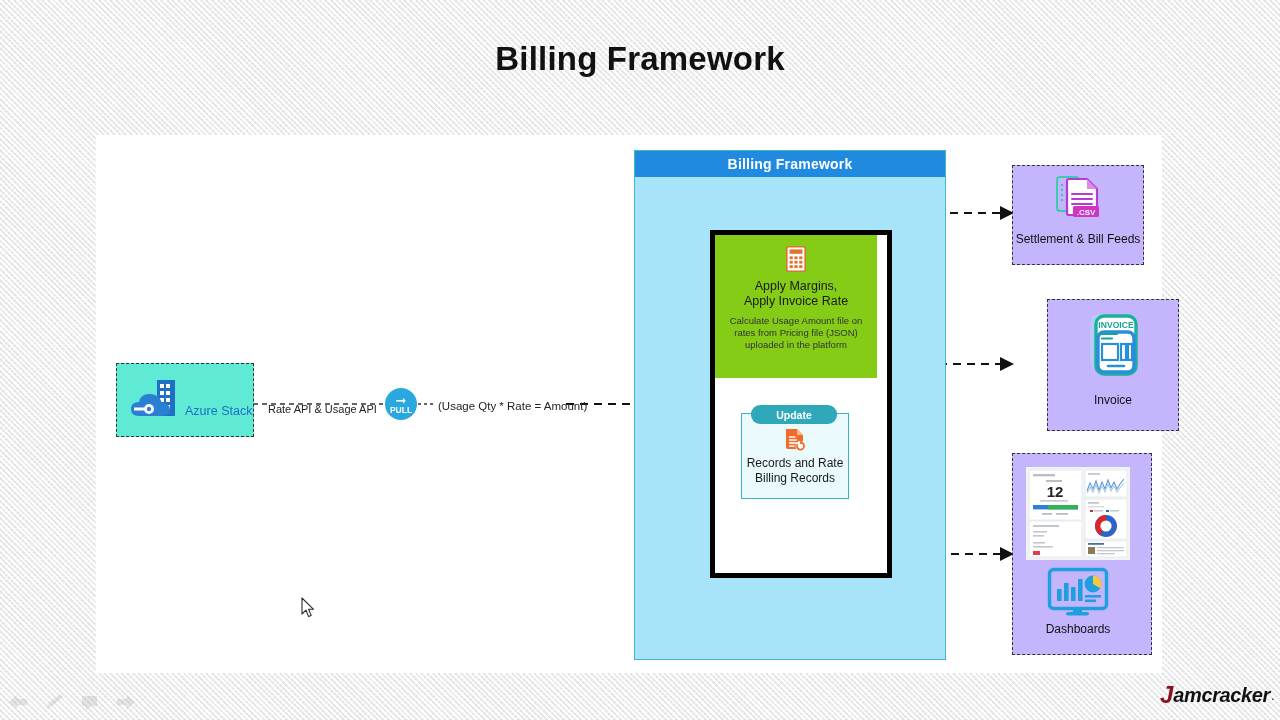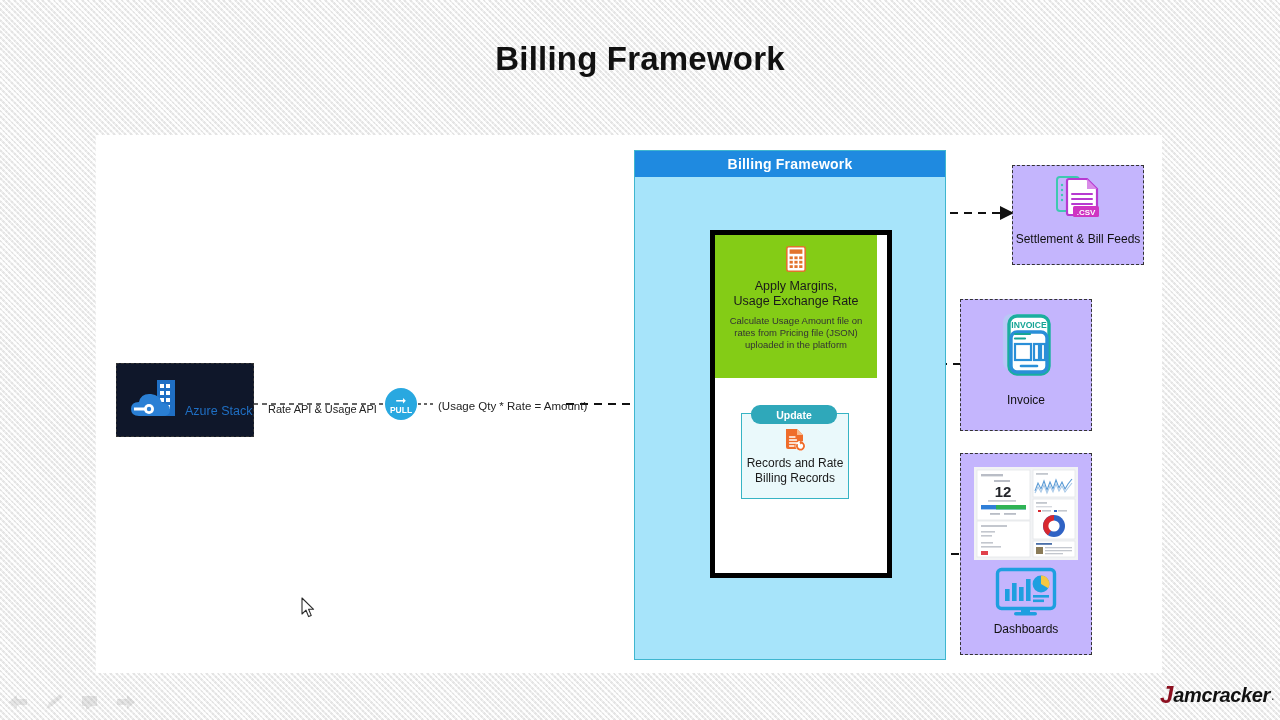--- a/index.html
+++ b/index.html
@@ -21,21 +21,21 @@
     position:absolute;left:0;top:40px;width:1280px;text-align:center;
     font-size:33px;font-weight:bold;color:#111;letter-spacing:.2px;
   }
   #canvas{
     position:absolute;left:96px;top:135px;width:1066px;height:538px;
     background:#ffffff;
   }
   .abs{position:absolute;}
 
   
-  #azure-box{left:20px;top:228px;width:136px;height:72px;border:1.5px dashed #333;background:#0f172a;}
+  #azure-box{left:20px;top:228px;width:136px;height:72px;border:1.5px dashed #333;background:#5eead4;}
   #azure-icon{position:absolute;left:12px;top:12px;width:56px;height:48px;}
   #azure-label{position:absolute;left:68px;top:40px;font-size:12.5px;color:#1f6fc4;white-space:nowrap;}
 
   
   #ssa-panel{left:308px;top:178px;width:210px;height:185px;background:#eaf7fd;border:1px solid #bfe4f2;}
   #ssa-header{position:absolute;left:0;top:0;width:210px;height:26px;background:#4cb7e0;
     color:#fff;font-size:13.5px;font-weight:bold;display:flex;align-items:center;justify-content:center;}
   #pull-badge{left:289px;top:253px;width:32px;height:32px;border-radius:50%;background:#29a8e0;
     display:flex;flex-direction:column;align-items:center;justify-content:center;}
   #pull-badge .pull-arrow{font-size:13px;color:#fff;line-height:9px;margin-top:3px;}
@@ -60,22 +60,22 @@
   #update-pill{left:655px;top:270px;width:86px;height:19px;background:#2fa8ba;border-radius:9px;
     color:#fff;font-size:10.5px;font-weight:bold;display:flex;align-items:center;justify-content:center;}
   #update-icon{position:absolute;left:42px;top:14px;width:22px;height:24px;}
   #update-title{position:absolute;left:0;top:42px;width:106px;text-align:center;
     font-size:12px;color:#1a1a1a;line-height:15px;}
 
   
   .out-box{width:130px;border:1.5px dashed #333;background:#c4b5fd;}
   .out-label{position:absolute;left:0;width:130px;text-align:center;font-size:12px;color:#111;}
   #out-settlement{left:916px;top:30px;height:98px;}
-  #out-invoice{left:864px;top:164px;height:130px;}
-  #out-dashboards{left:864px;top:318px;height:200px;}
+  #out-invoice{left:951px;top:164px;height:130px;}
+  #out-dashboards{left:916px;top:318px;height:200px;padding-left:8px;}
 
   
   #cursor{left:205px;top:462px;width:14px;height:22px;}
 
   
   #logo{left:1160px;top:682px;height:26px;display:flex;align-items:center;}
   #logo-j{font-size:24px;font-weight:bold;color:#8c1020;font-style:italic;line-height:24px;}
   #logo-text{font-size:20px;font-weight:bold;color:#111;font-style:italic;letter-spacing:-.4px;}
   #logo-dot{font-size:14px;color:#444;margin-left:1px;}
   #toolbar{left:8px;top:690px;width:120px;height:24px;display:flex;align-items:center;gap:16px;opacity:.2;}
@@ -164,21 +164,21 @@
         <rect x="3.6" y="14.8" width="3.2" height="2.8"></rect>
           <rect x="8.4" y="14.8" width="3.2" height="2.8"></rect>
           <rect x="13.2" y="14.8" width="3.2" height="2.8"></rect>
         <rect x="3.6" y="19.2" width="3.2" height="2.8"></rect>
           <rect x="8.4" y="19.2" width="3.2" height="2.8"></rect>
           <rect x="13.2" y="19.2" width="3.2" height="2.8"></rect>
       </g>
     </svg>
     <div id="apply-title">
       <div>Apply Margins,</div>
-      <div>Usage Exchange Rate</div>
+      <div>Apply Invoice Rate</div>
     </div>
     <div id="apply-sub">
       <div>Calculate Usage Amount file on</div>
       <div>rates from Pricing file (JSON)</div>
       <div>uploaded in the platform</div>
     </div>
   </div>
 
   <div class="abs" id="update-card">
     <svg id="update-icon" viewBox="0 0 22 24">

